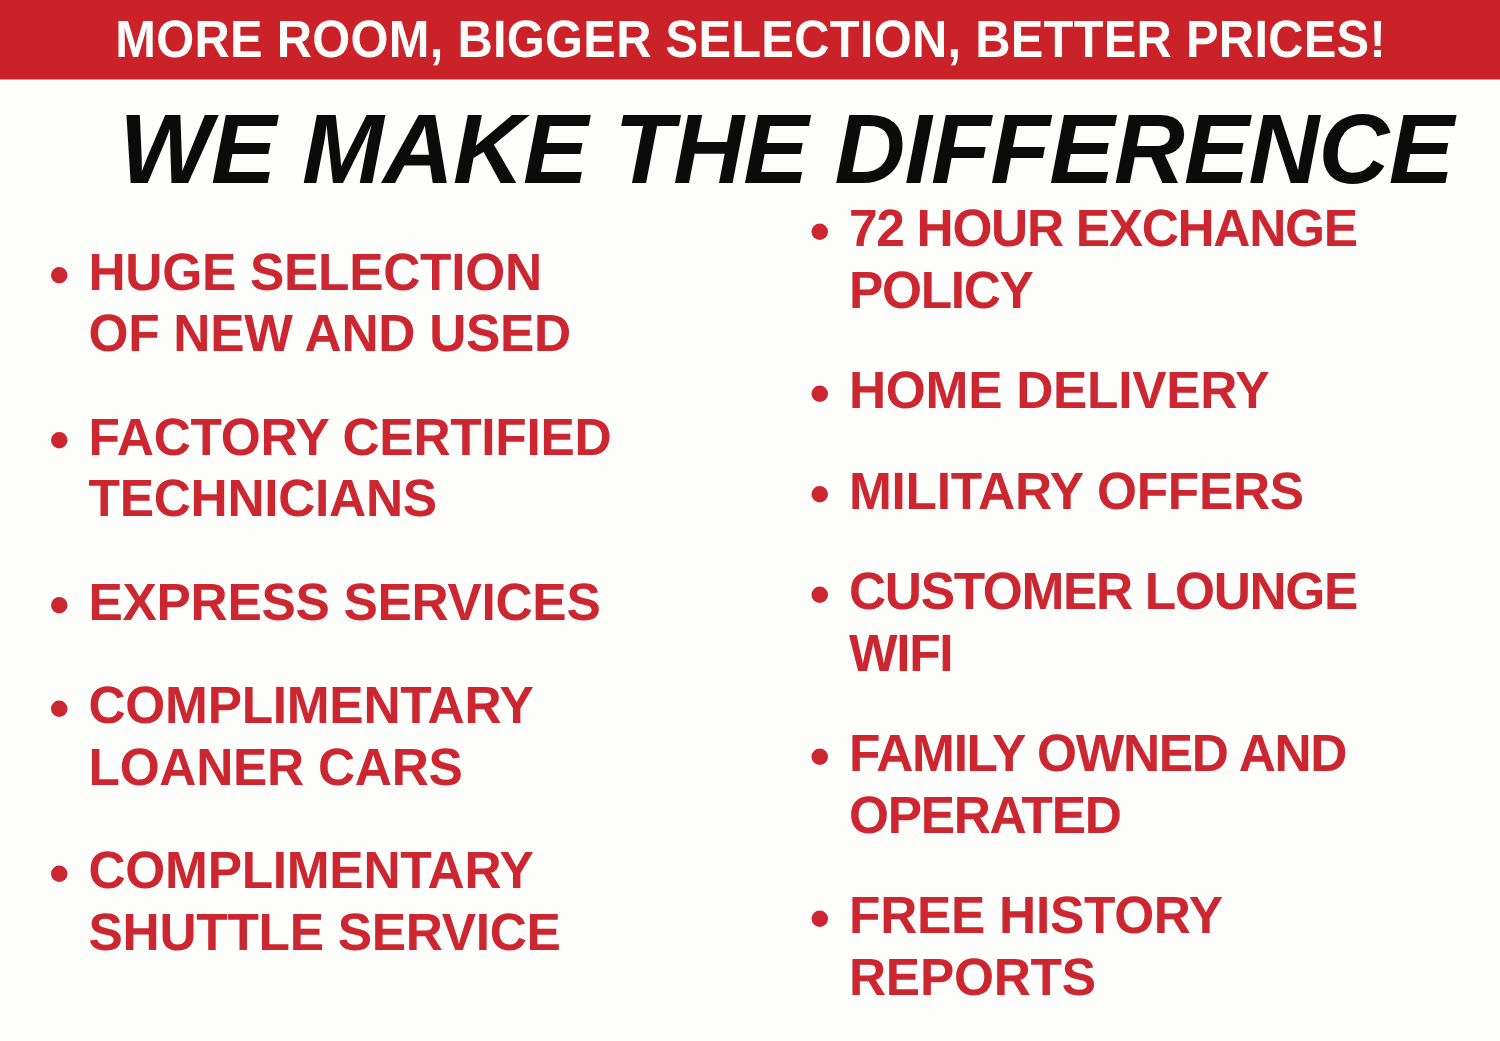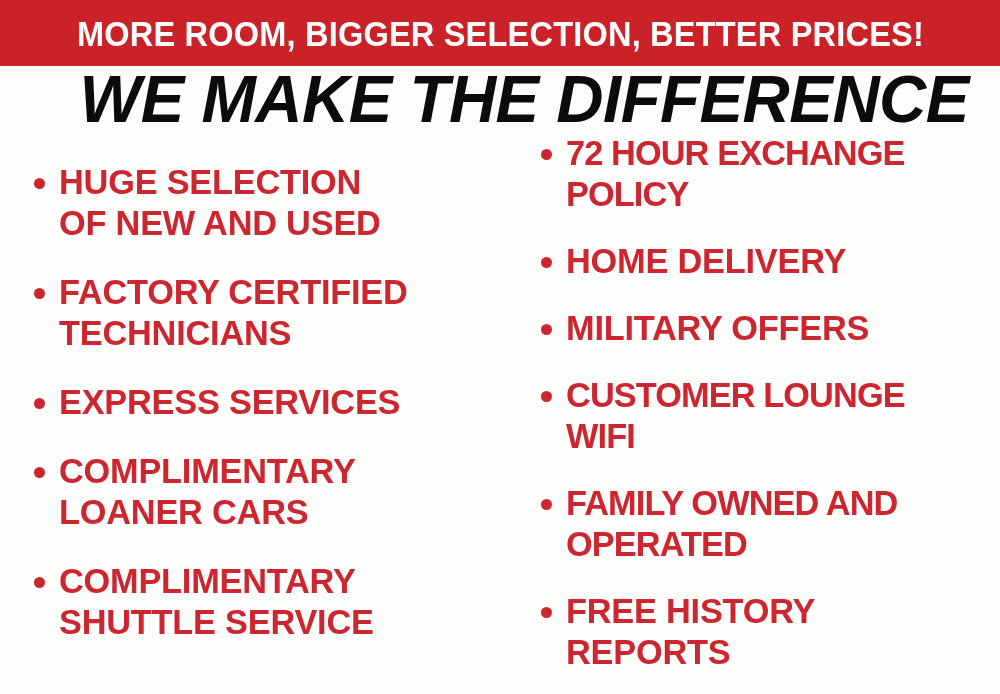--- a/index.html
+++ b/index.html
@@ -20,21 +20,21 @@
     background: #fdfdfb;
     box-sizing: border-box;
   }
 
   
   .banner {
     position: absolute;
     left: 0;
     top: 0;
     width: 1000px;
-    height: 66px;
+    height: 53px;
     background: #cb2128;
     display: flex;
     align-items: center;
     justify-content: center;
   }
   .banner-text {
     color: #fdfdfb;
     font-family: "Liberation Sans", sans-serif;
     font-weight: bold;
     font-size: 35px;

